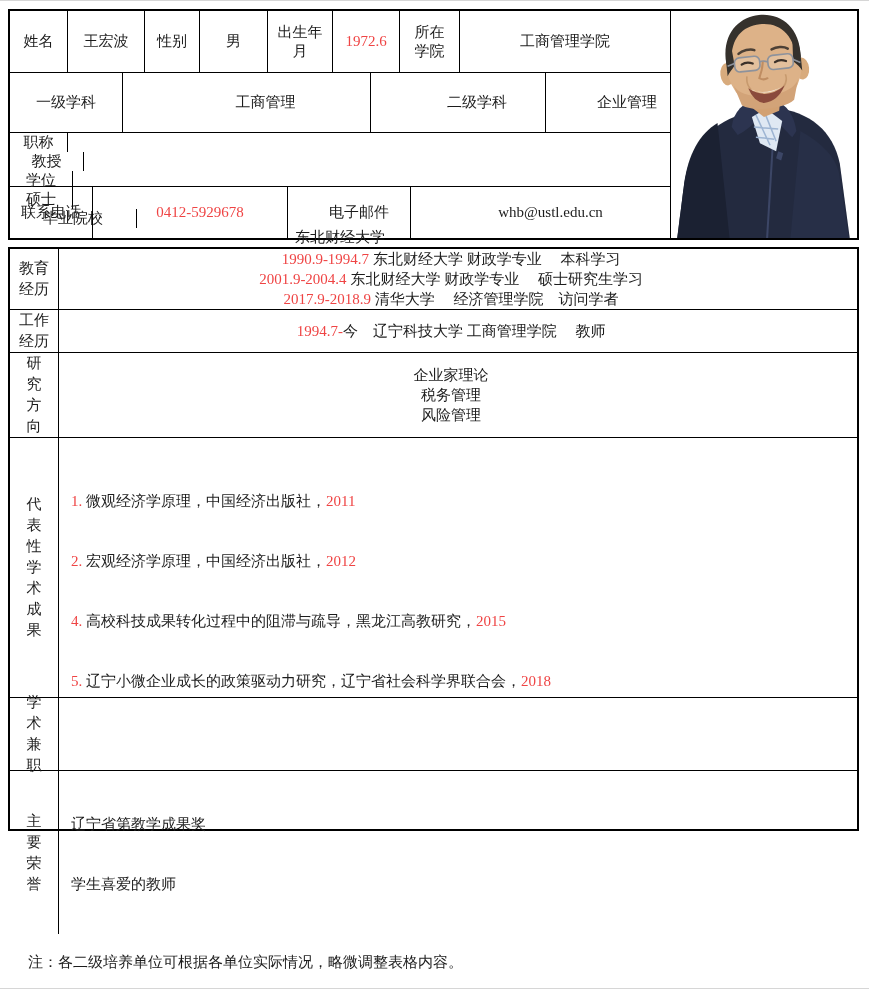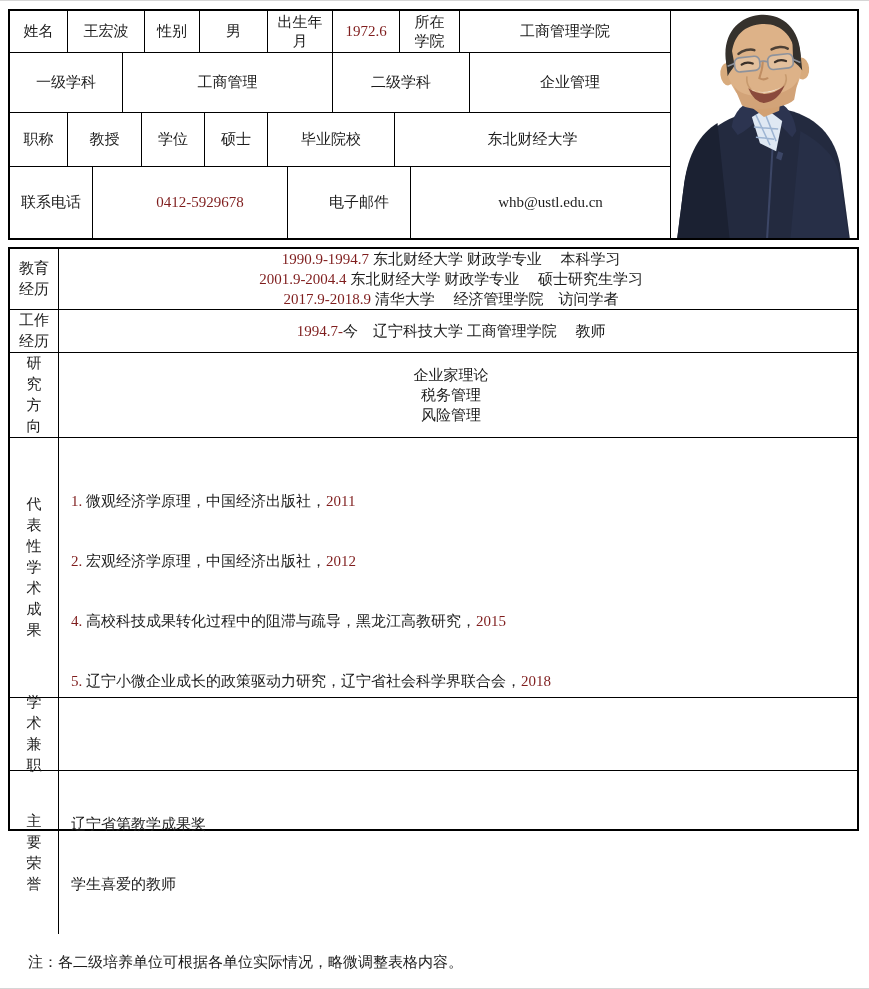--- a/index.html
+++ b/index.html
@@ -20,29 +20,29 @@
   
   .tbl-top {
     position:absolute; left:8px; top:8px;
     width:851px; height:231px;
     border:2px solid #000;
     display:flex;
   }
   .tbl-top .left { width:661px; display:flex; flex-direction:column; border-right:1px solid #000; }
   .irow { display:flex; border-bottom:1px solid #000; }
   .irow:last-child { border-bottom:none; flex:1;gap:20px; }
-  .r1 { height:42px; } .r2 { height:60px; } .r3 { height:54px; }
+  .r1 { height:62px; } .r2 { height:60px;gap:38px; } .r3 { height:54px;flex-direction:column; }
   .c {
     border-right:1px solid #000;
     display:flex; align-items:center; justify-content:center;
     text-align:center; font-size:15px; line-height:19px;
     white-space:pre-line; padding:0 2px;
   }
   .c:last-child { border-right:none; flex:1; }
-  .num { color:#7f1d1d; }
+  .num { color:#ef4444; }
   .photo-cell { flex:1; background:#fff; overflow:hidden; }
   .photo-cell svg { display:block; width:100%; height:100%; }
 
   
   .tbl-main {
     position:absolute; left:8px; top:246px;
     width:851px; height:584px;
     border:2px solid #000;
     display:flex; flex-direction:column;
   }

